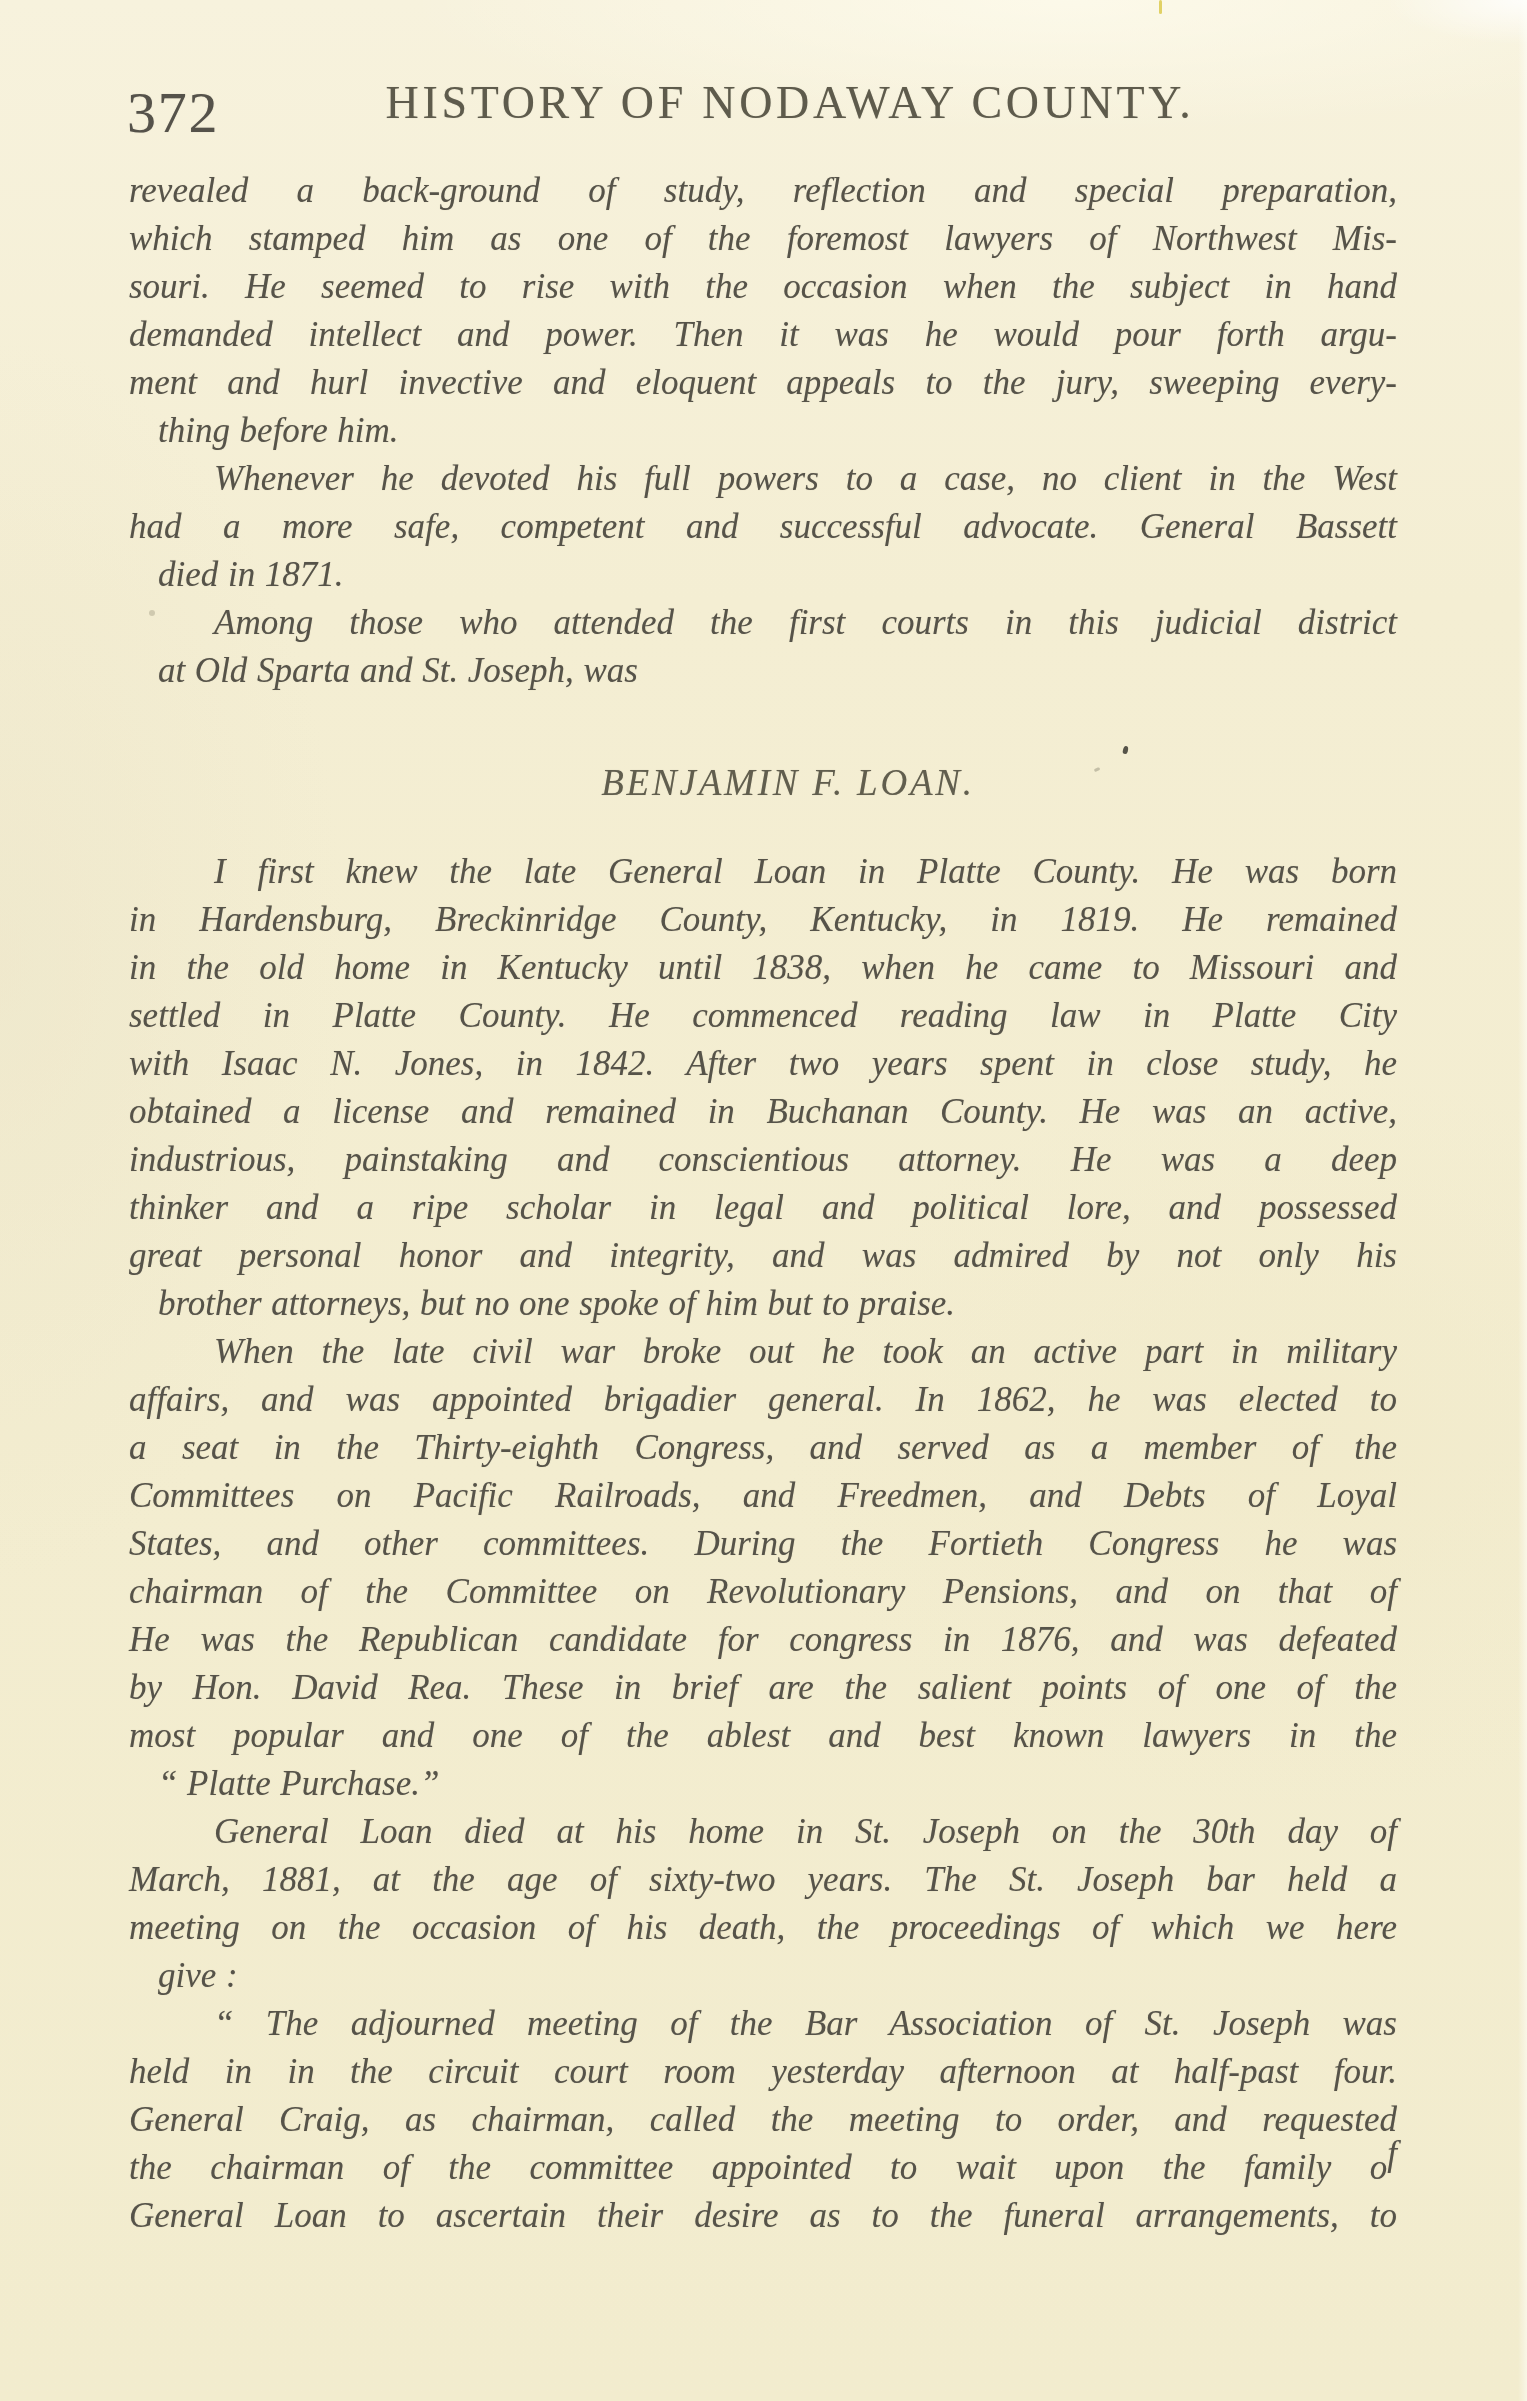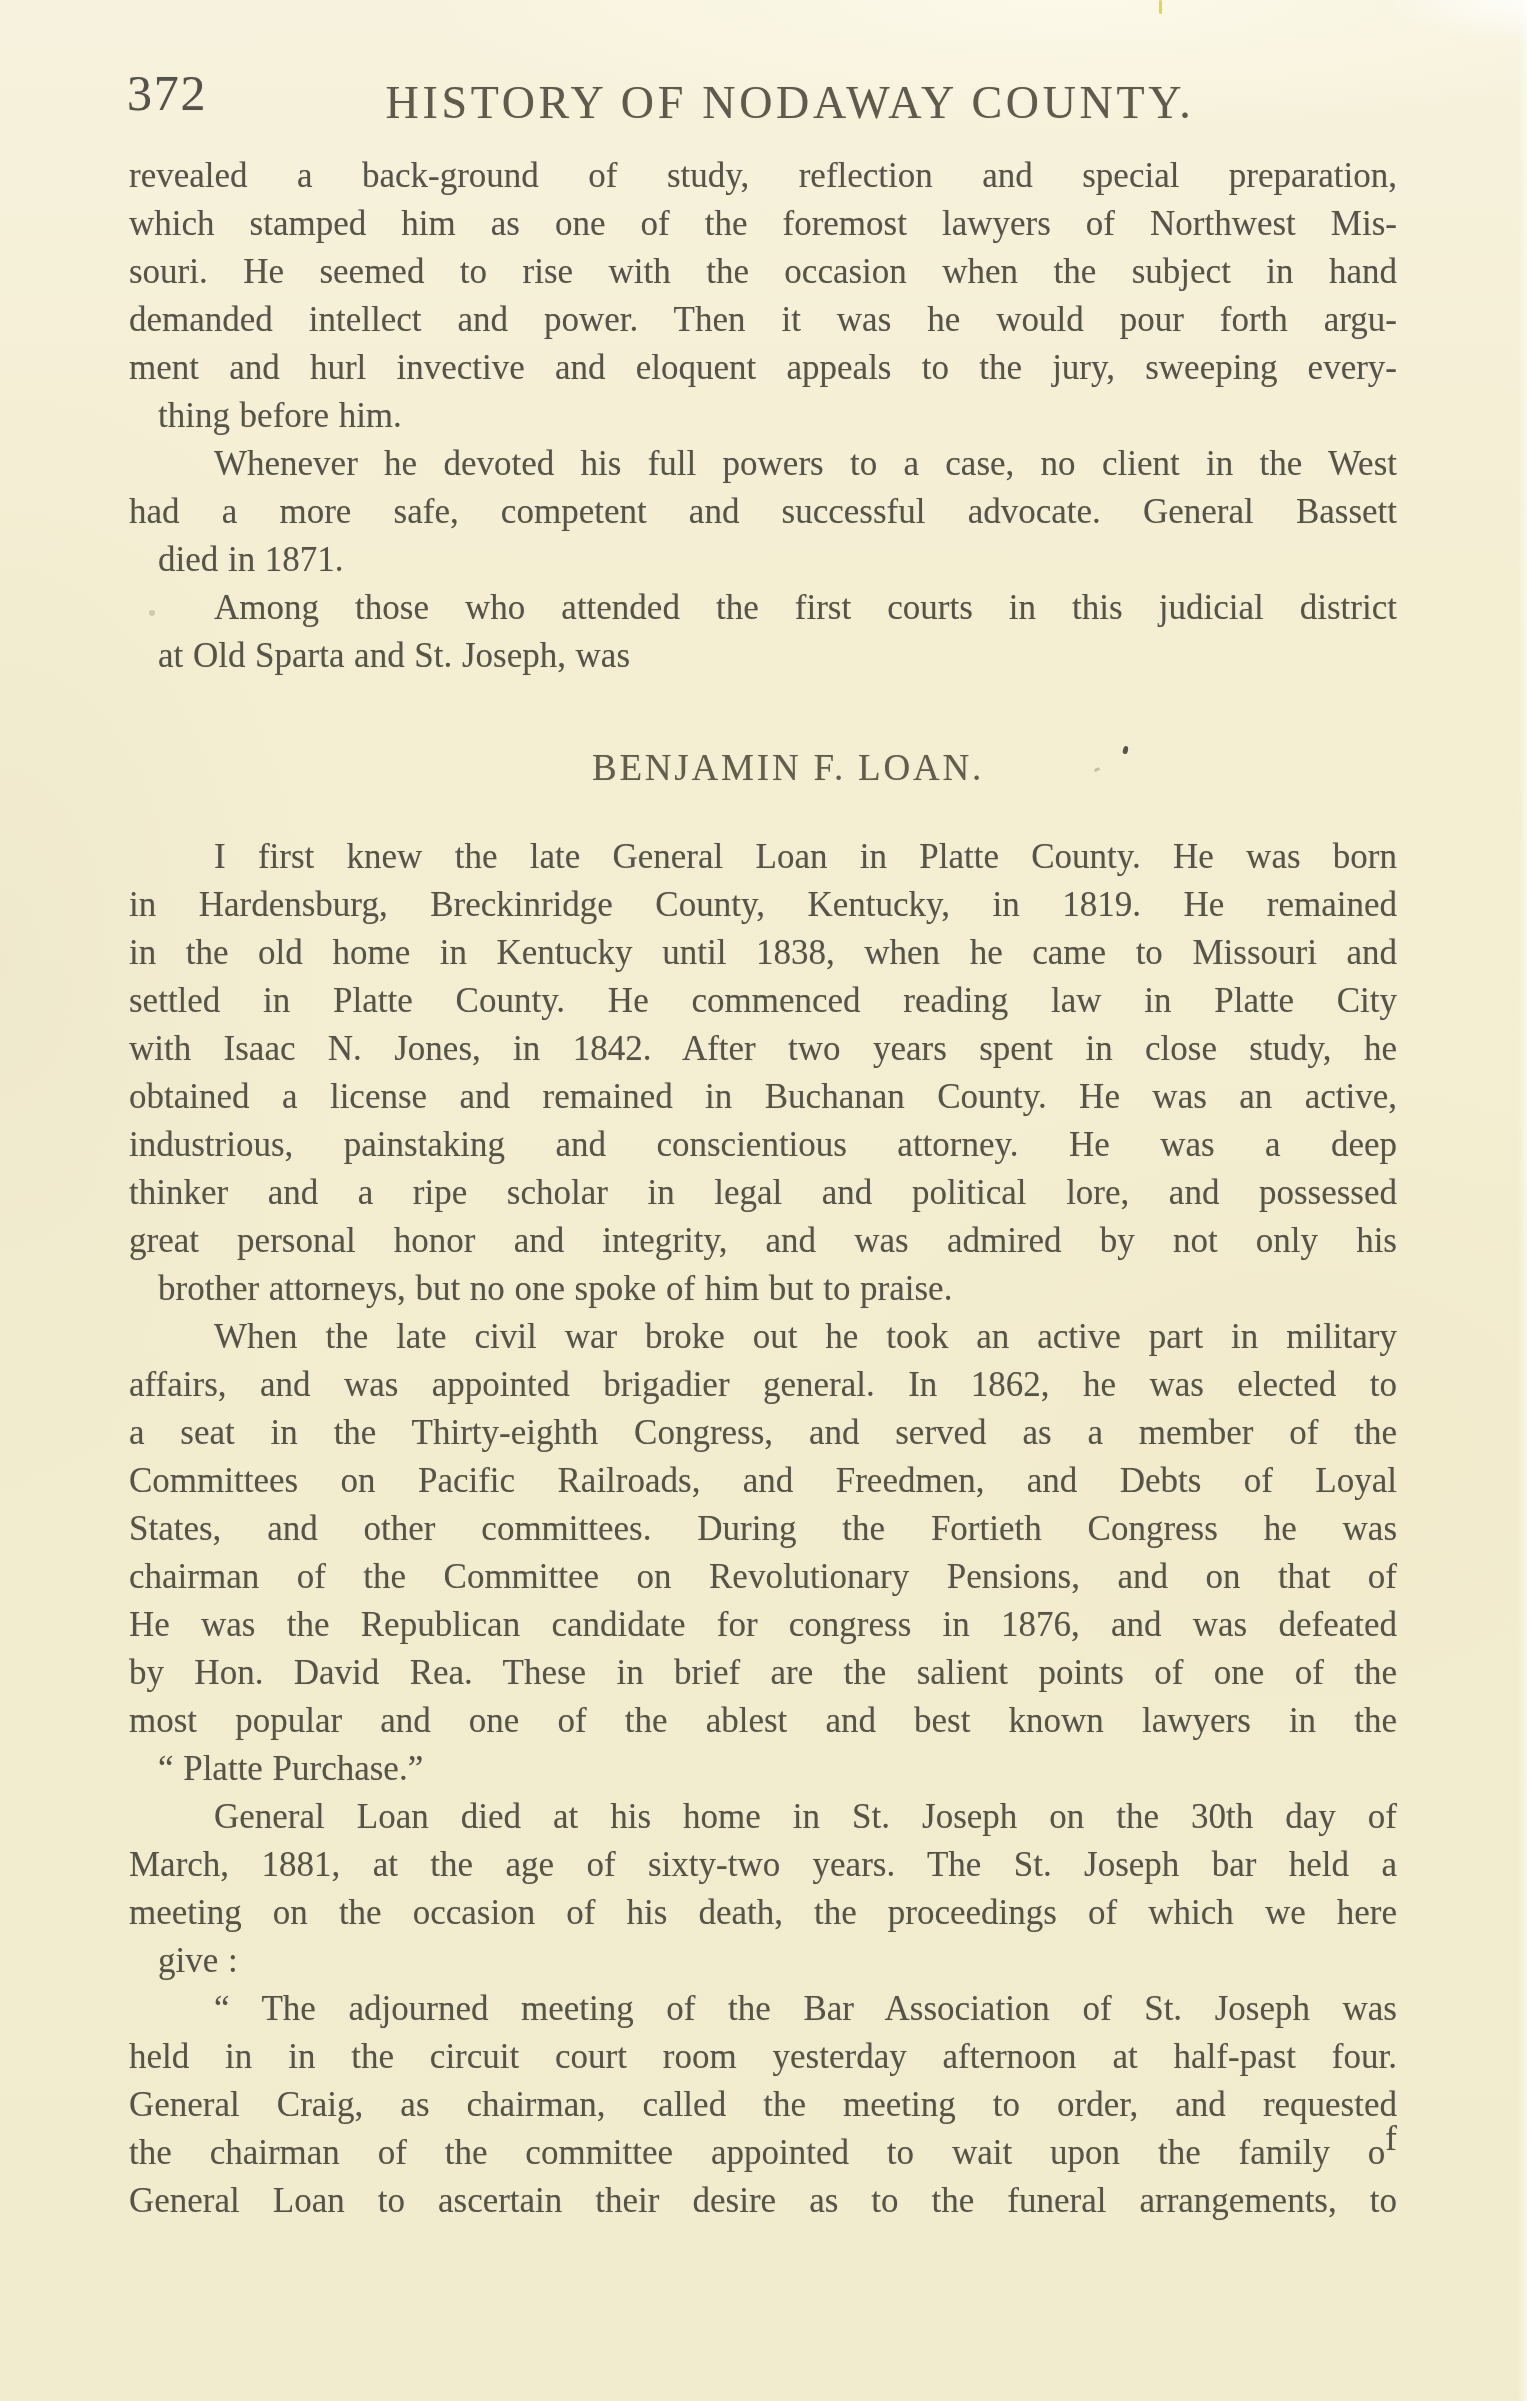--- a/index.html
+++ b/index.html
@@ -14,40 +14,41 @@
       radial-gradient(ellipse 827px 165px at 70% 0%, rgba(255,253,240,0.65), rgba(255,253,240,0) 80%),
       radial-gradient(ellipse 460px 827px at 0% 40%, rgba(235,228,200,0.5), rgba(235,228,200,0) 75%),
       radial-gradient(ellipse 643px 460px at 85% 60%, rgba(240,232,198,0.45), rgba(240,232,198,0) 80%),
       linear-gradient(180deg,#f7f2dd 0%,#f4eed3 25%,#f3edd0 60%,#f2ecce 100%);
   }
   .right-edge{
     position:absolute;top:0;right:0;width:9.2px;height:100%;
     background:linear-gradient(90deg, rgba(255,255,250,0) 0%, rgba(255,255,250,0.55) 100%);
   }
   .page-number{
-    position:absolute;left:127px;top:68px;
-    font-size:50px;line-height:50px;
+    position:absolute;left:127px;top:88px;
+    font-size:58px;line-height:50px;
     color:#55524a;
     letter-spacing:1.8px;
     text-shadow:0 0 0.9px rgba(85,82,74,0.35);
   }
   .running-header{
     position:absolute;left:0;top:83px;width:100%;
     text-align:center;
     padding-left:53px;box-sizing:border-box;
     font-size:46px;line-height:40px;
     letter-spacing:3.7px;
     color:#5e5b4c;
     text-shadow:0 0 0.9px rgba(94,91,76,0.35);
   }
   .body-text{
-    position:absolute;left:129px;top:152px;width:1268px;
+    position:absolute;left:129px;top:167px;width:1268px;
     color:#565349;
     font-size:35px;
     text-shadow:0 0 0.9px rgba(86,83,73,0.3);
+    font-style:italic;
   }
   .line{
     height:48px;line-height:48px;
     text-align:justify;
     text-align-last:justify;
     white-space:normal;
     word-spacing:0.9px;
   }
   .line.no-justify{text-align:left;text-align-last:left;margin-left:29px;}
   .line.indent{text-indent:85px;}

